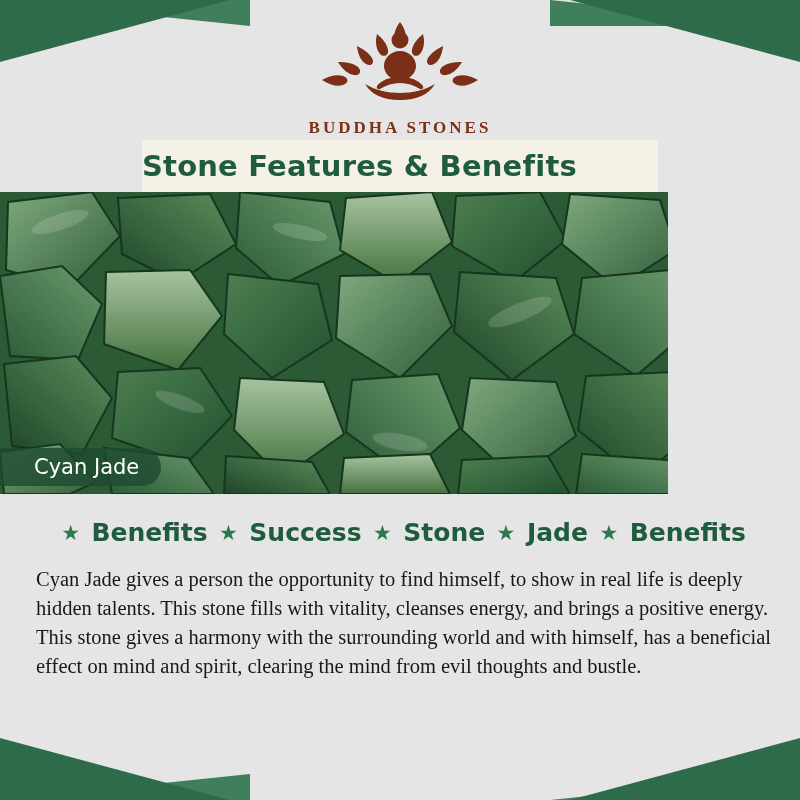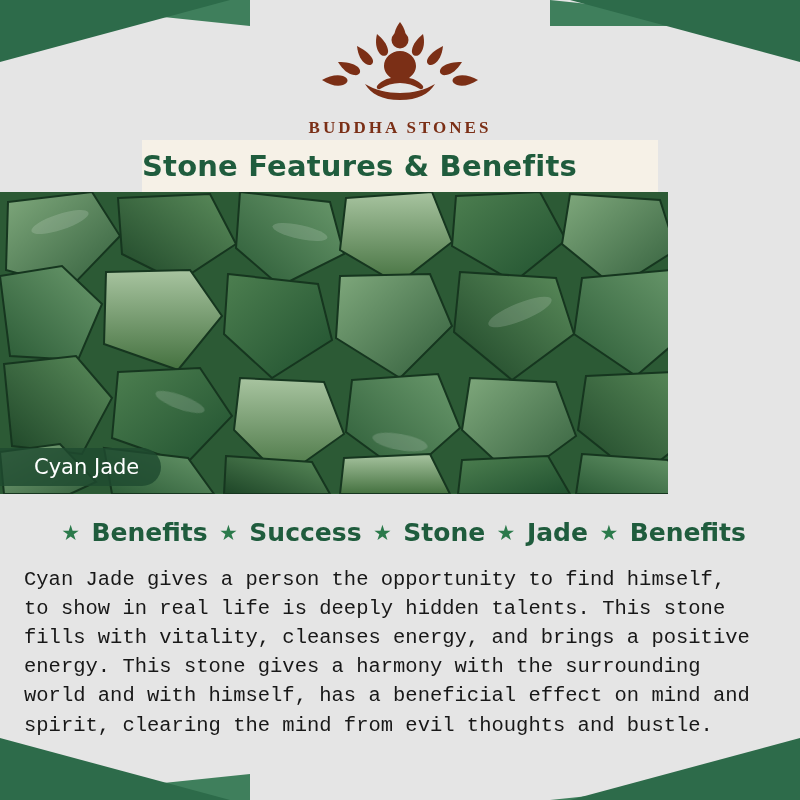--- a/index.html
+++ b/index.html
@@ -159,26 +159,26 @@
     color: #2b7a4b;
     font-size: 21px;
     margin: 0 7px;
     vertical-align: middle;
   }
 
   
   .body-text {
     position: absolute;
     top: 565px;
-    left: 24px;
+    left: 36px;
     width: 736px;
     font-size: 20.5px;
     line-height: 1.42;
     color: #181818;
-    font-family: Liberation Mono, monospace;
+    font-family: Liberation Serif, serif;
     z-index: 5;
   }
 </style>
 </head>
 <body>
 
 <div class="page">
 
   <div class="corner corner-tl2"></div>
   <div class="corner corner-tl"></div>

